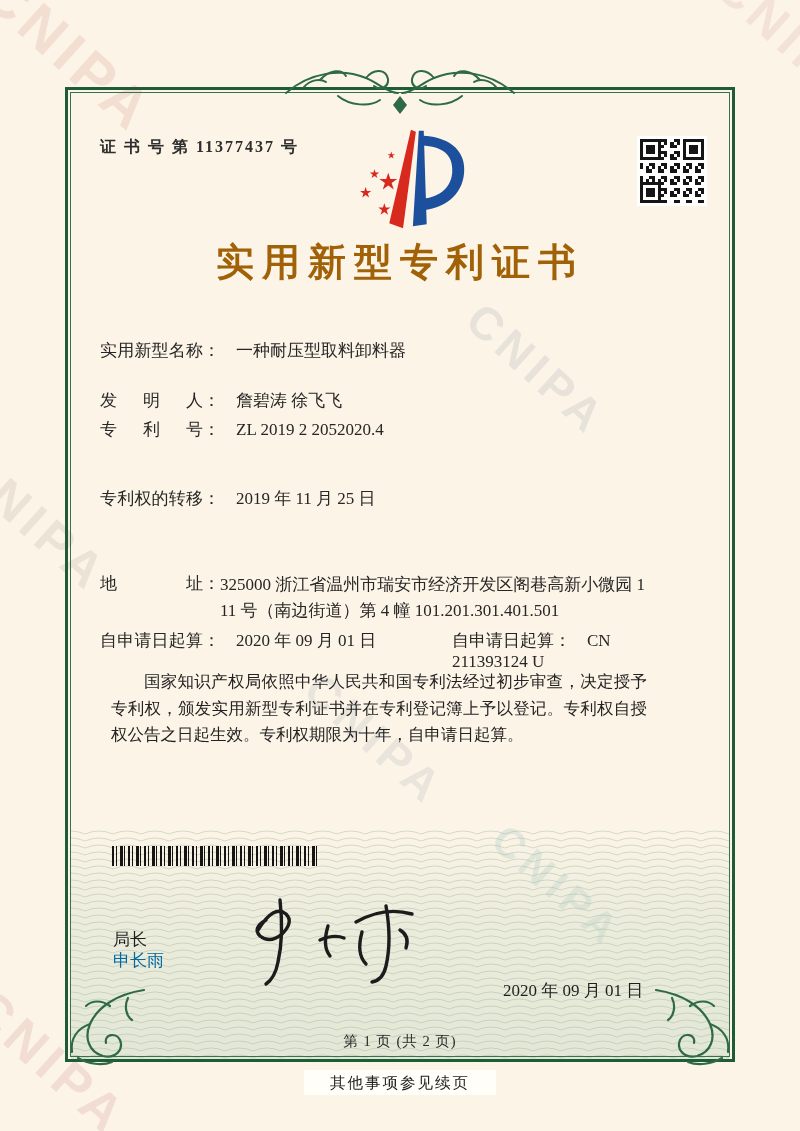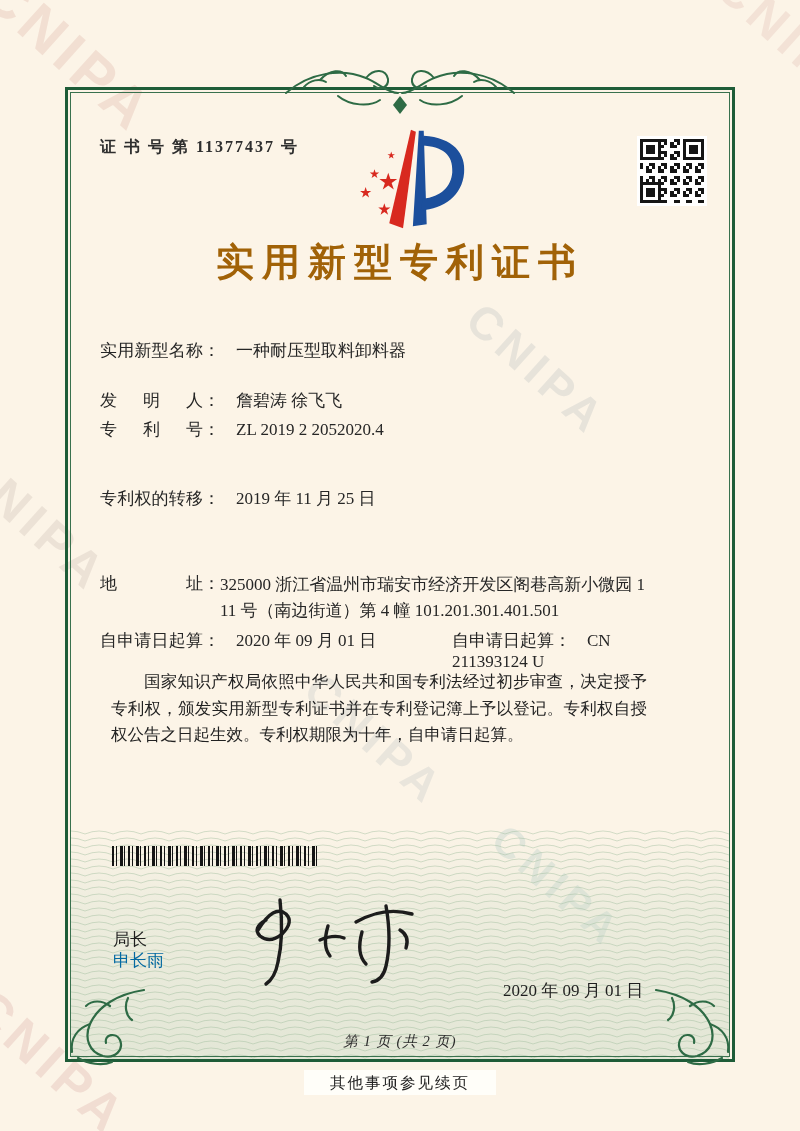--- a/index.html
+++ b/index.html
@@ -43,21 +43,21 @@
   .paras{left:100px;top:658px;width:558px;font-size:16.5px;line-height:26.5px;text-align:justify;color:#222;}
   .paras p{margin:11px;text-indent:2em;}
 
   .barcode{left:112px;top:846px;width:208px;height:20px;
     background:repeating-linear-gradient(90deg,#141414 0 2px,rgba(0,0,0,0) 2px 4px,#141414 4px 5px,rgba(0,0,0,0) 5px 8px,#141414 8px 11px,rgba(0,0,0,0) 11px 12px,#141414 12px 13px,rgba(0,0,0,0) 13px 16px);}
 
   .signer-title{left:113px;top:916px;font-size:17px;color:#1f1f1f;margin-top:12px;}
   .signer-name{left:113px;top:949px;font-size:17px;color:#0369a1;}
   .signature{left:228px;top:888px;width:200px;height:100px;}
   .issue-date{left:503px;top:979px;font-size:17px;color:#1f1f1f;}
-  .pageinfo{left:0;top:1032px;width:800px;text-align:center;font-size:14.5px;color:#2a2a2a;letter-spacing:1px;font-style:italic;}
+  .pageinfo{left:0;top:1032px;width:800px;text-align:center;font-size:14.5px;color:#2a2a2a;letter-spacing:1px;}
   .contnote{left:0;top:1073px;width:800px;text-align:center;font-size:15.5px;color:#222;}
   .contnote span{background:#fffef9;padding:4px 26px;letter-spacing:2px;}
 </style>
 </head>
 <body>
 
 <div class="page">
 
   <span class="wm" style="left:-34px;top:18px;font-size:58px;color:#f2dfd2;">CNIPA</span>
   <span class="wm" style="left:700px;top:10px;font-size:50px;color:#f3e2d6;">CNIPA</span>

